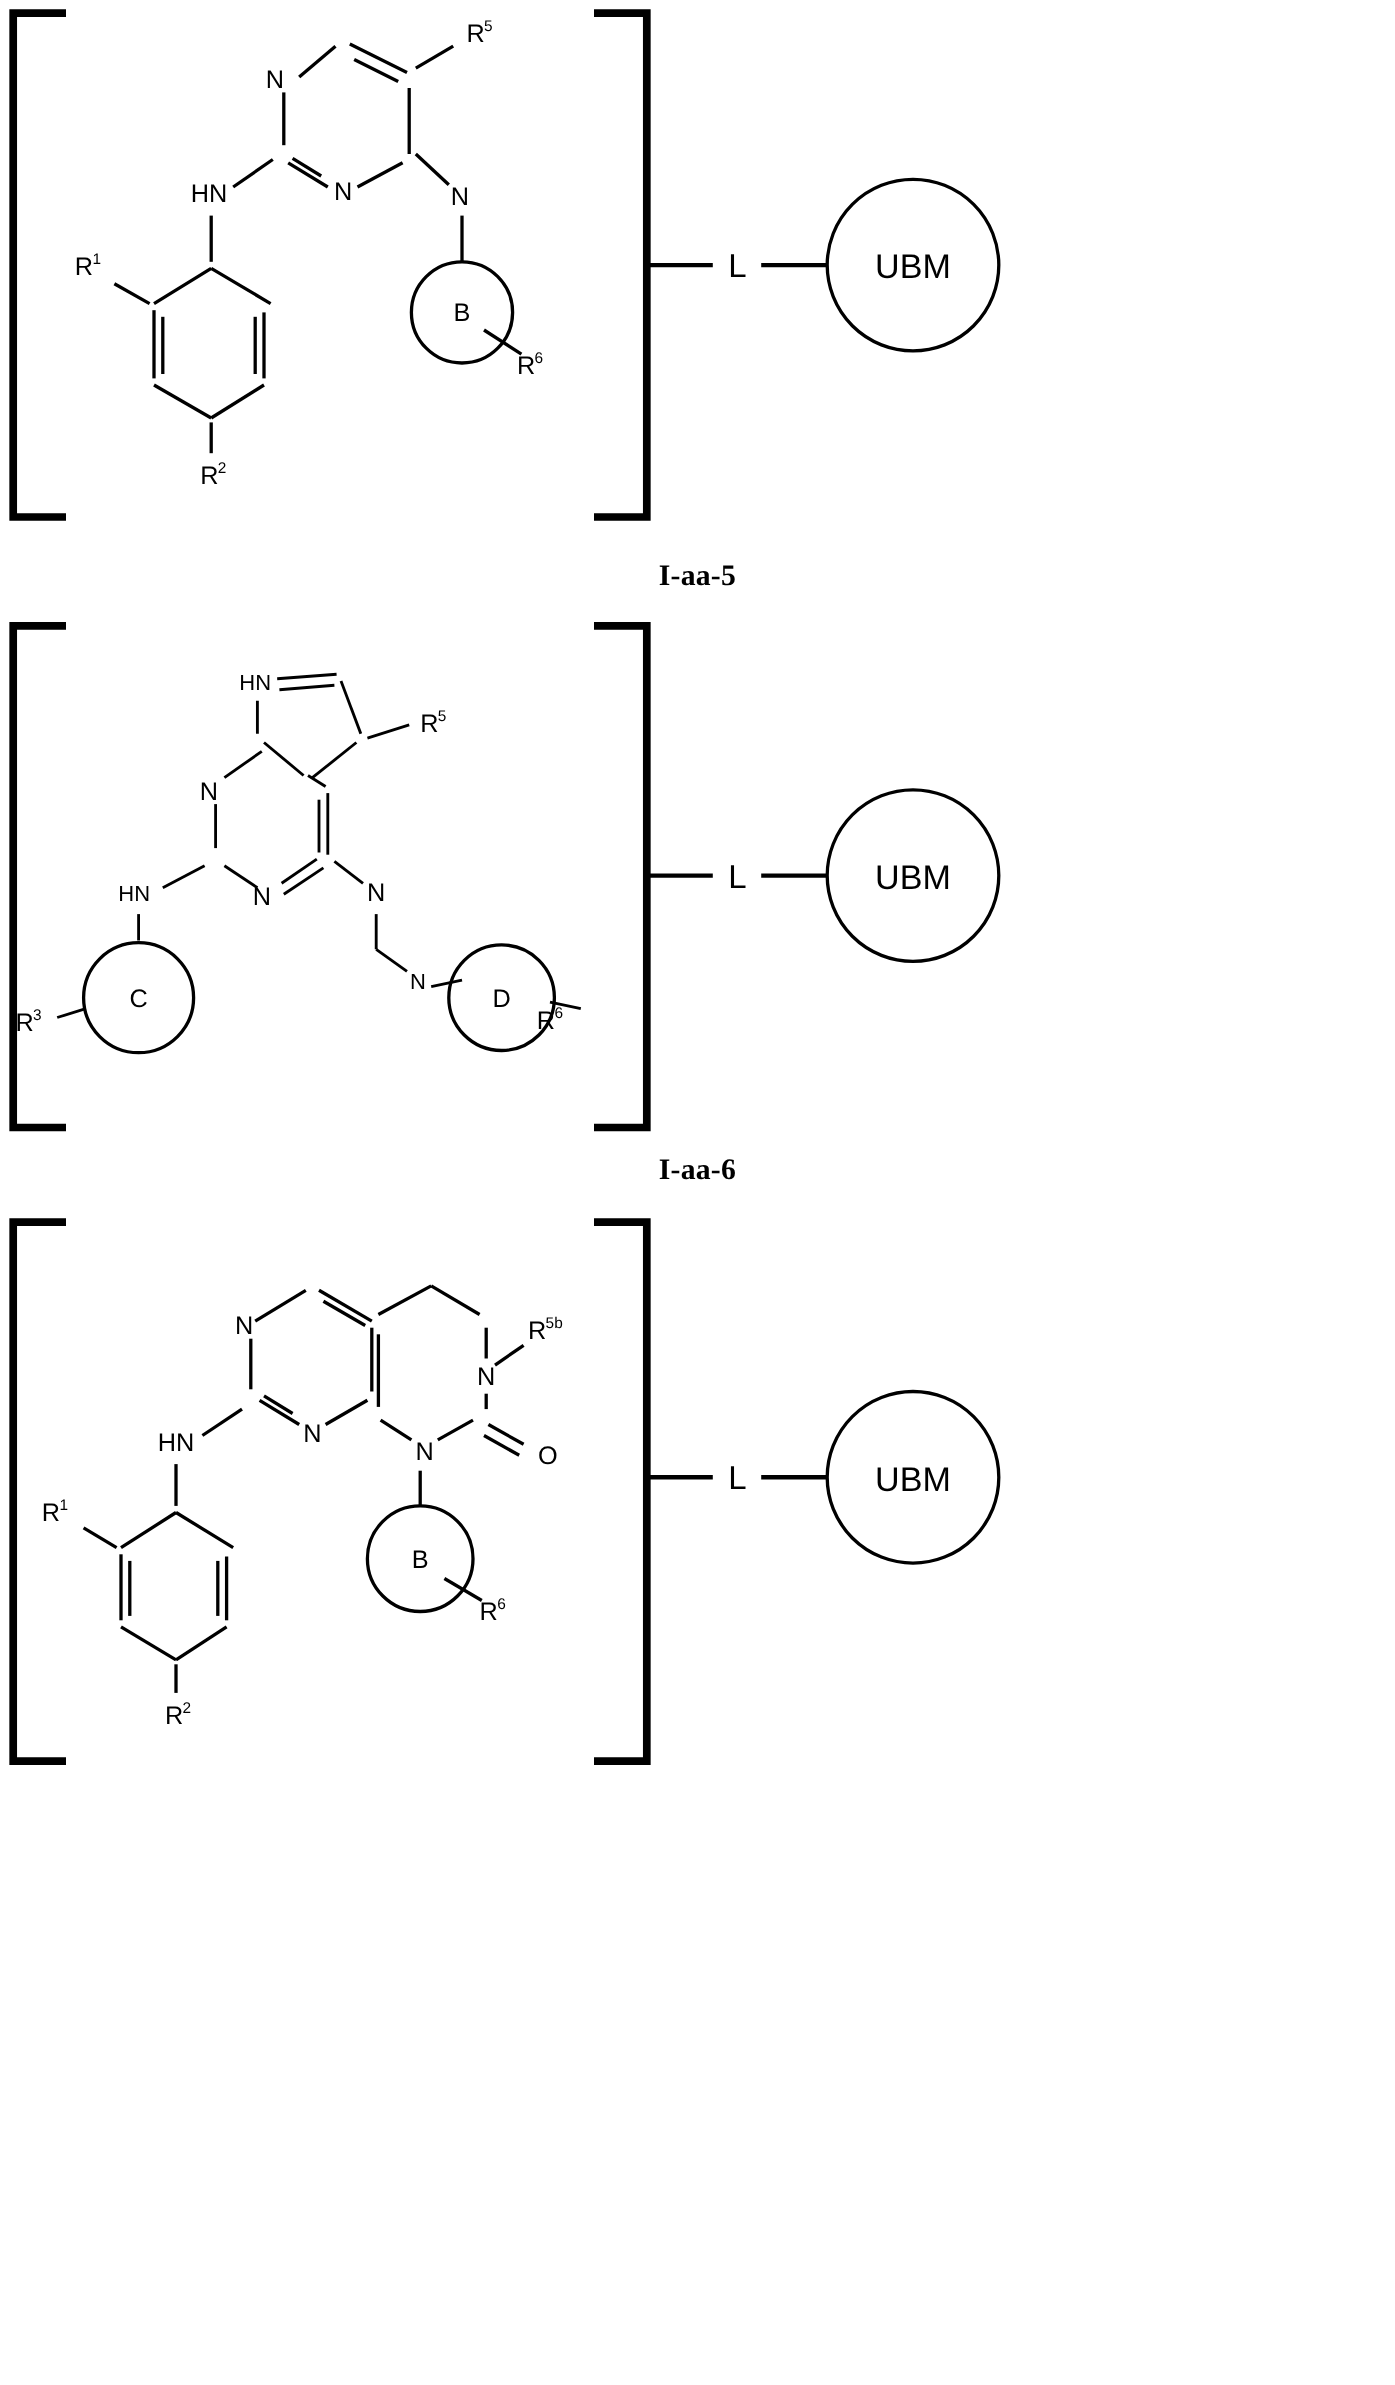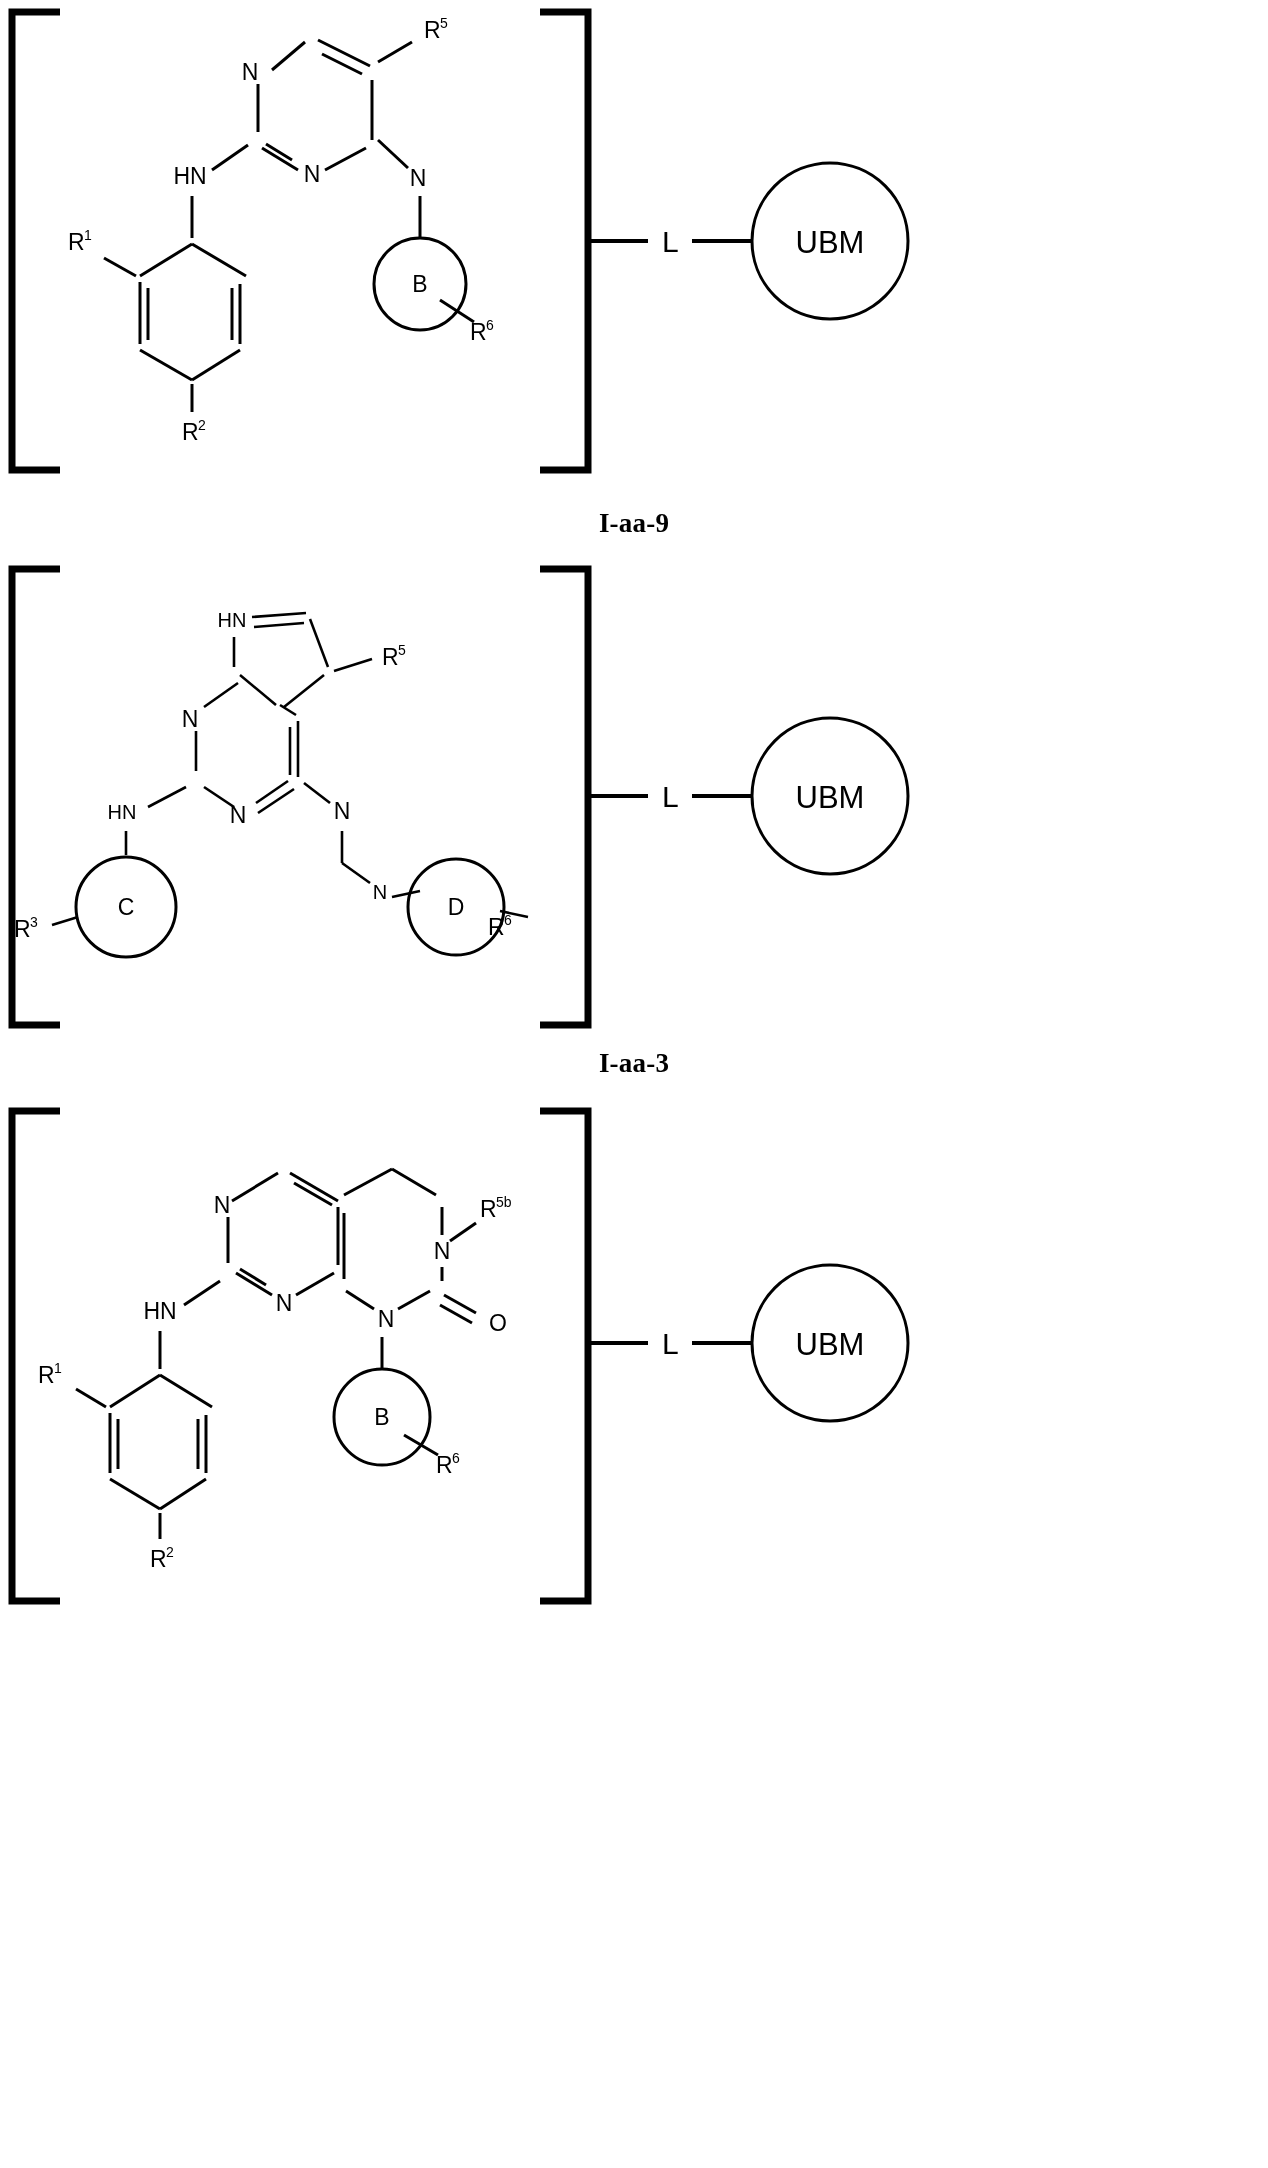--- a/index.html
+++ b/index.html
@@ -119,21 +119,21 @@
       </g>
 
       <path class="conn" d="M 588,241 L 648,241"></path>
       <text class="l-lbl" x="662" y="252">L</text>
       <path class="conn" d="M 692,241 L 752,241"></path>
       <circle class="ring-c" cx="830" cy="241" r="78" stroke-width="4"></circle>
       <text class="ubm-lbl" x="830" y="253" text-anchor="middle">UBM</text>
     </svg>
   </div>
 
-  <div class="caption" id="cap-1">I-aa-9</div>
+  <div class="caption" id="cap-1">I-aa-5</div>
 
   <div class="struct-block" id="block-2">
     <svg class="struct-svg" viewBox="0 0 1268 495" width="1268" height="495">
 
       <path class="brk" d="M 60,14 L 12,14 L 12,470 L 60,470" stroke-linejoin="miter" fill="none"></path>
       <path class="brk" d="M 540,14 L 588,14 L 588,470 L 540,470" stroke-linejoin="miter" fill="none"></path>
 
       <text class="atom-sm" x="232" y="72" text-anchor="middle">HN</text>
       <g>
         <path class="bond-thin" d="M 252,62 L 306,58"></path>
@@ -193,21 +193,21 @@
       </g>
 
       <path class="conn" d="M 588,241 L 648,241"></path>
       <text class="l-lbl" x="662" y="252">L</text>
       <path class="conn" d="M 692,241 L 752,241"></path>
       <circle class="ring-c" cx="830" cy="241" r="78" stroke-width="4"></circle>
       <text class="ubm-lbl" x="830" y="253" text-anchor="middle">UBM</text>
     </svg>
   </div>
 
-  <div class="caption" id="cap-2">I-aa-3</div>
+  <div class="caption" id="cap-2">I-aa-6</div>
 
   <div class="struct-block" id="block-3">
     <svg class="struct-svg" viewBox="0 0 1268 530" width="1268" height="530">
 
       <path class="brk" d="M 60,16 L 12,16 L 12,506 L 60,506" stroke-linejoin="miter" fill="none"></path>
       <path class="brk" d="M 540,16 L 588,16 L 588,506 L 540,506" stroke-linejoin="miter" fill="none"></path>
 
       <g>
         <path class="bond" d="M 232,106 L 278,78"></path>
         <path class="bond" d="M 290,78 L 338,106"></path>

